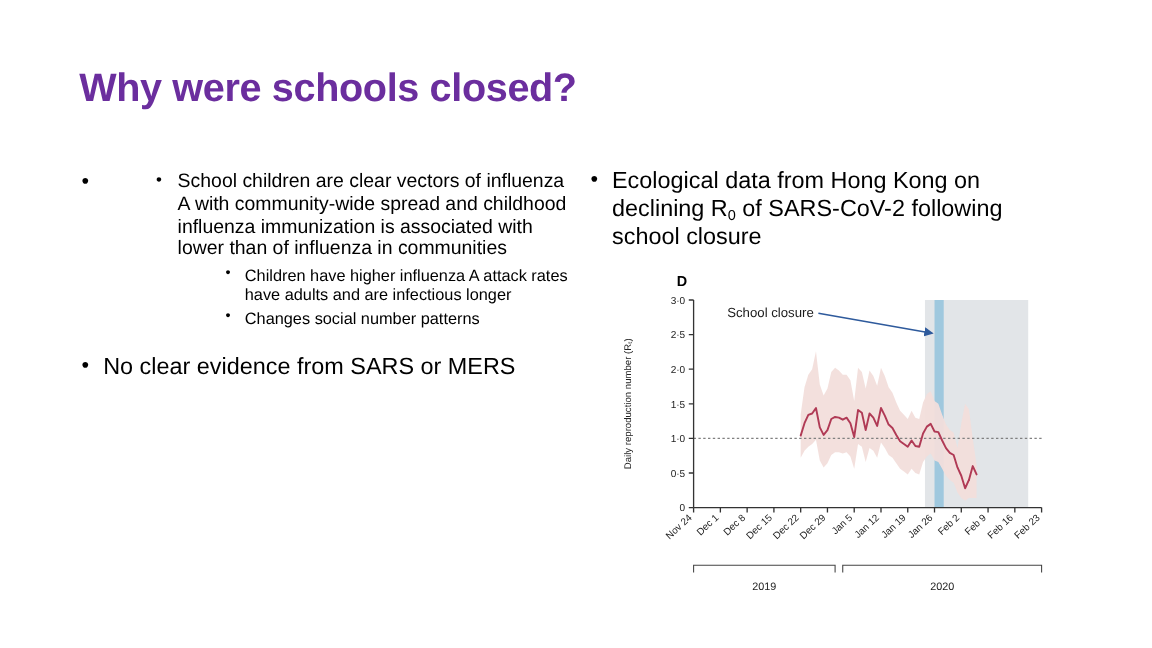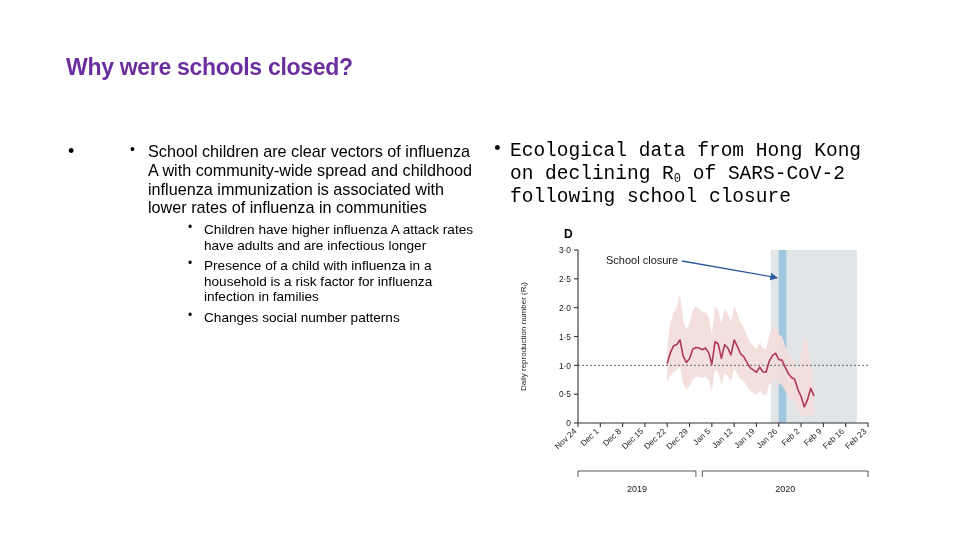--- a/index.html
+++ b/index.html
@@ -9,29 +9,29 @@
     font-family:"Liberation Sans", sans-serif;
     color:#000000;
     overflow:hidden;
     position:relative;
   }
   #slide { position:absolute; inset:0; }
 
   .slide-title {
     position:absolute;
     left:66px; top:54px;
-    font-size:23px;
+    font-size:33px;
     font-weight:bold;
     color:#6B2E9E;
     letter-spacing:-0.3px;
     white-space:nowrap;
   }
 
   .col-left  { position:absolute; left:62px;  top:140px; width:420px; }
-  .col-right { position:absolute; left:486px; top:140px; width:400px;font-family:Liberation Mono, monospace; }
+  .col-right { position:absolute; left:486px; top:140px; width:400px; }
 
   ul.lv1, ul.lv2, ul.lv3 { list-style:none; margin:0; padding:0; }
 
   li.b1 {
     position:relative;
     padding-left:24px;
     font-size:19.5px;
     line-height:1.18;
     margin-bottom:3px;
   }
@@ -89,39 +89,39 @@
 
   <div class="slide-title">Why were schools closed?</div>
 
   <div class="col-left">
     <ul class="lv1">
 
       <li class="b1">
 
         <ul class="lv2">
           <li class="b2">
-            <span>School children are clear vectors of influenza A with community-wide spread and childhood influenza immunization is associated with lower rates of influenza in communities</span>
+            <span>School children are clear vectors of influenza A with community-wide spread and childhood influenza immunization is associated with lower than of influenza in communities</span>
 
             <ul class="lv3">
               <li class="b3">
                 <span>Children have higher influenza A attack rates have adults and are infectious longer</span>
-              </li>
-              <li class="b3">
-                <span>Presence of a child with influenza in a household is a risk factor for influenza infection in families</span>
               </li>
               <li class="b3">
                 <span>Changes social number patterns</span>
               </li>
             </ul>
           </li>
         </ul>
       </li>
 
       <li class="spacer-bullet"></li>
 
+      <li class="b1">
+        <span class="btext">No clear evidence from SARS or MERS</span>
+      </li>
 
     </ul>
   </div>
 
   <div class="col-right">
     <ul class="lv1">
       <li class="b1">
         <span class="btext"><span>Ecological data from Hong Kong on declining R</span><sub>0</sub><span> of SARS-CoV-2 following school closure</span></span>
       </li>
     </ul>

